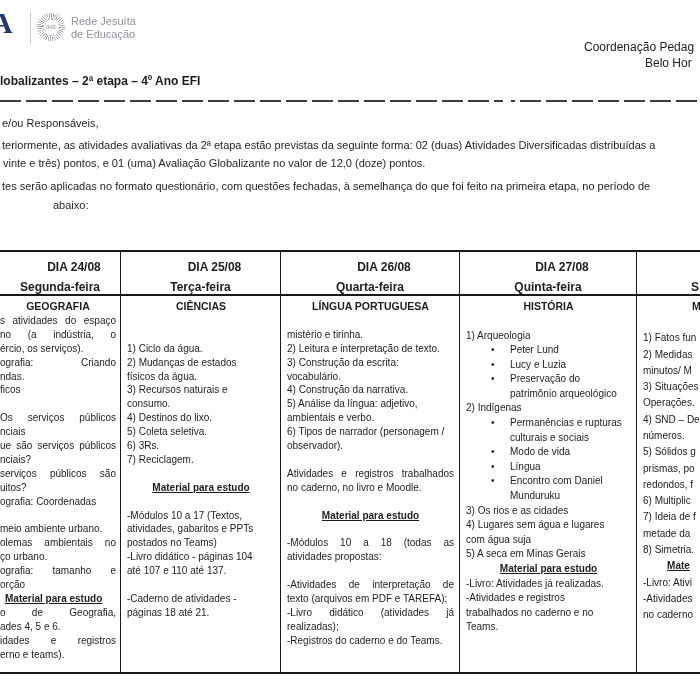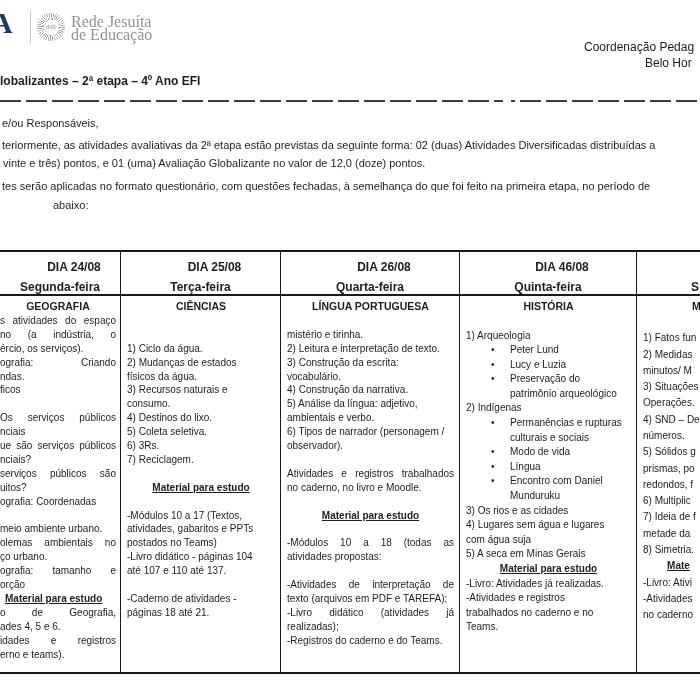--- a/index.html
+++ b/index.html
@@ -8,21 +8,21 @@
 
   
   .logo-a{position:absolute;left:-9px;top:6px;font-family:"Liberation Serif",serif;
           font-weight:bold;font-size:30px;color:#1e3a6e;}
   .logo-divider{position:absolute;left:30px;top:11px;width:1px;height:33px;background:#c9cdd3;}
   .emblem{position:absolute;left:37px;top:13px;width:28px;height:28px;border-radius:50%;
           background:repeating-conic-gradient(#a9aeb6 0deg 4deg,#ffffff 4deg 10deg);
           display:flex;align-items:center;justify-content:center;}
   .emblem-core{width:15px;height:15px;border-radius:50%;background:#fff;color:#a9aeb6;
           font-size:6px;font-weight:bold;display:flex;align-items:center;justify-content:center;}
-  .brand{position:absolute;left:71px;top:15px;font-size:16px;line-height:13px;color:#8d939b;font-family:Liberation Serif, serif;}
+  .brand{position:absolute;left:71px;top:15px;font-size:11px;line-height:13px;color:#8d939b;}
   .hdr-right{position:absolute;white-space:nowrap;font-size:12px;color:#1d1d1d;}
   #hr1{left:584px;top:40px;} #hr2{left:645px;top:56px;}
   .doc-title{position:absolute;left:0px;top:74px;font-size:12px;font-weight:bold;white-space:nowrap;}
   .rule{position:absolute;left:0;top:100px;width:700px;height:2px;
         background:repeating-linear-gradient(90deg,#3c3c3c 0 21px,transparent 21px 26px);}
   .rule-gap{position:absolute;left:503px;top:99px;width:8px;height:4px;background:#fff;}
 
   
   .introline{position:absolute;white-space:nowrap;font-size:11px;color:#1f1f1f;}
   #il1{left:2px;top:117px;} #il2{left:2px;top:139px;} #il3{left:3px;top:157px;}
@@ -182,21 +182,21 @@
             <div class="l g"></div>
             <div class="l j">-Atividades de interpretação de</div>
             <div class="l">texto (arquivos em PDF e TAREFA);</div>
             <div class="l j">-Livro didático (atividades já</div>
             <div class="l">realizadas);</div>
             <div class="l">-Registros do caderno e do Teams.</div>
           </div>
         </div>
         <div class="col c3">
           <div class="daycell">
-            <div class="date">DIA 46/08</div>
+            <div class="date">DIA 27/08</div>
             <div class="day">Quinta-feira</div>
           </div>
           <div class="content">
             <div class="subject">HISTÓRIA</div>
             <div class="l g"></div>
             <div class="l">1) Arqueologia</div>
             <div class="l bu">Peter Lund</div>
             <div class="l bu">Lucy e Luzia</div>
             <div class="l bu">Preservação do</div>
             <div class="l bc">patrimônio arqueológico</div>

